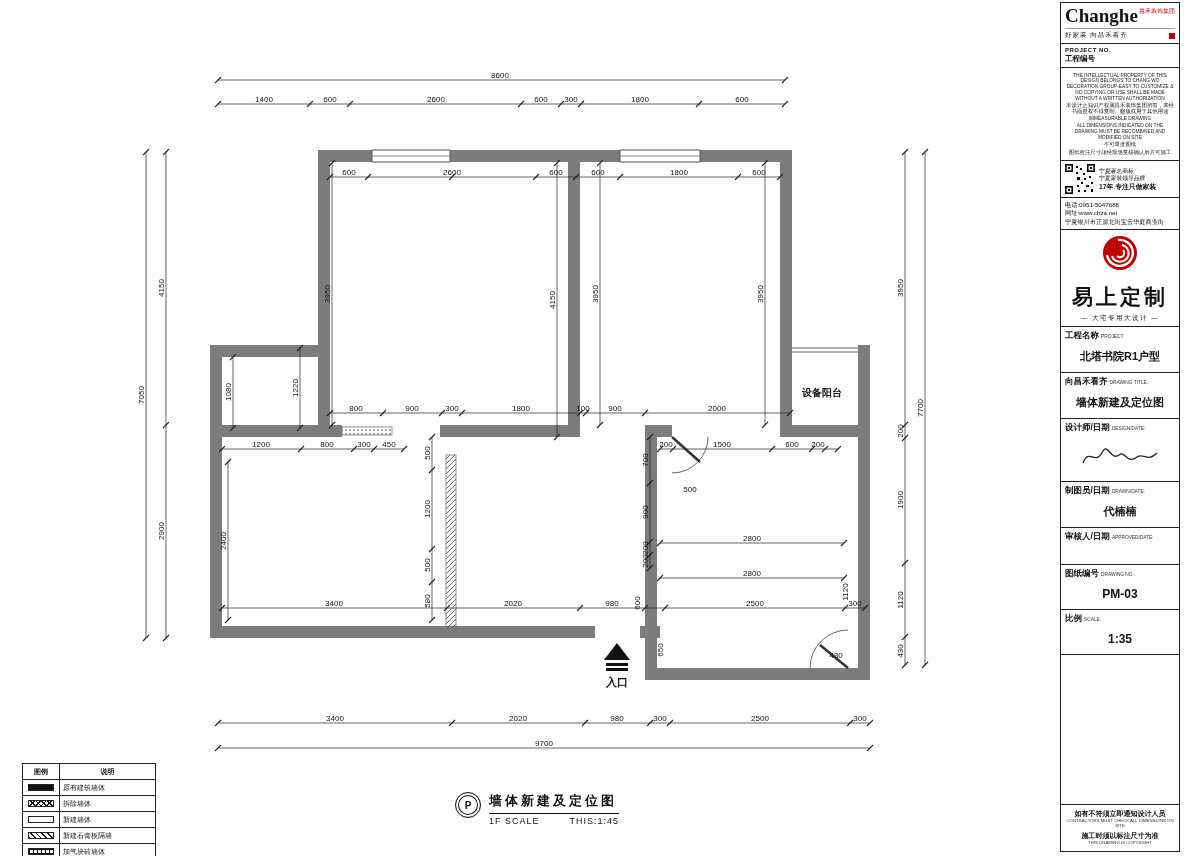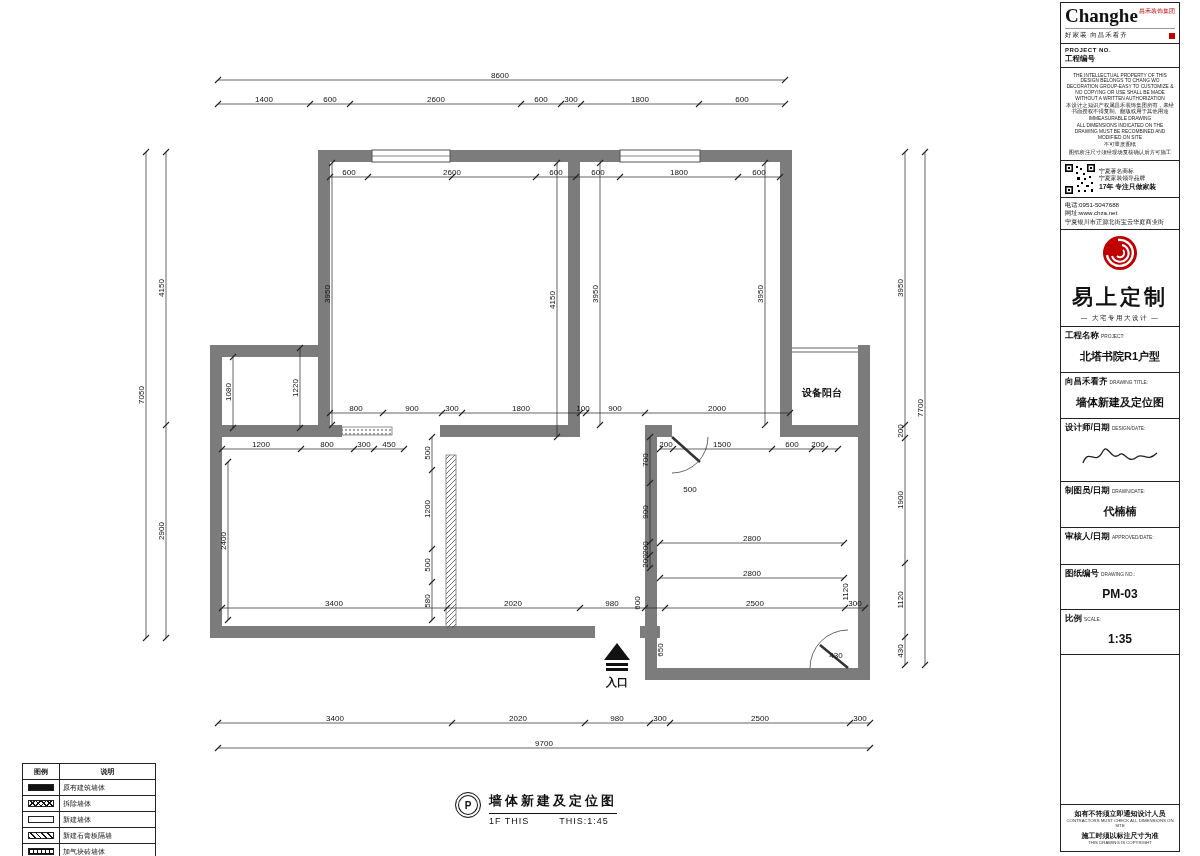--- a/index.html
+++ b/index.html
@@ -329,21 +329,21 @@
       <div class="lg-cell">加气块砖墙体</div>
     </div>
   </div>
 
   <div class="caption">
     <div class="cap-bubble">P</div>
     <div>
       <div class="cap-title">墙体新建及定位图</div>
       <div class="cap-line"></div>
       <div class="cap-sub">
-        <span>1F THIS</span>
+        <span>1F SCALE</span>
         <span>THIS:1:45</span>
       </div>
     </div>
   </div>
 
   <aside class="tb">
 
     <section>
       <div class="logo-row">
         <span class="wordmark">Changhe</span>

